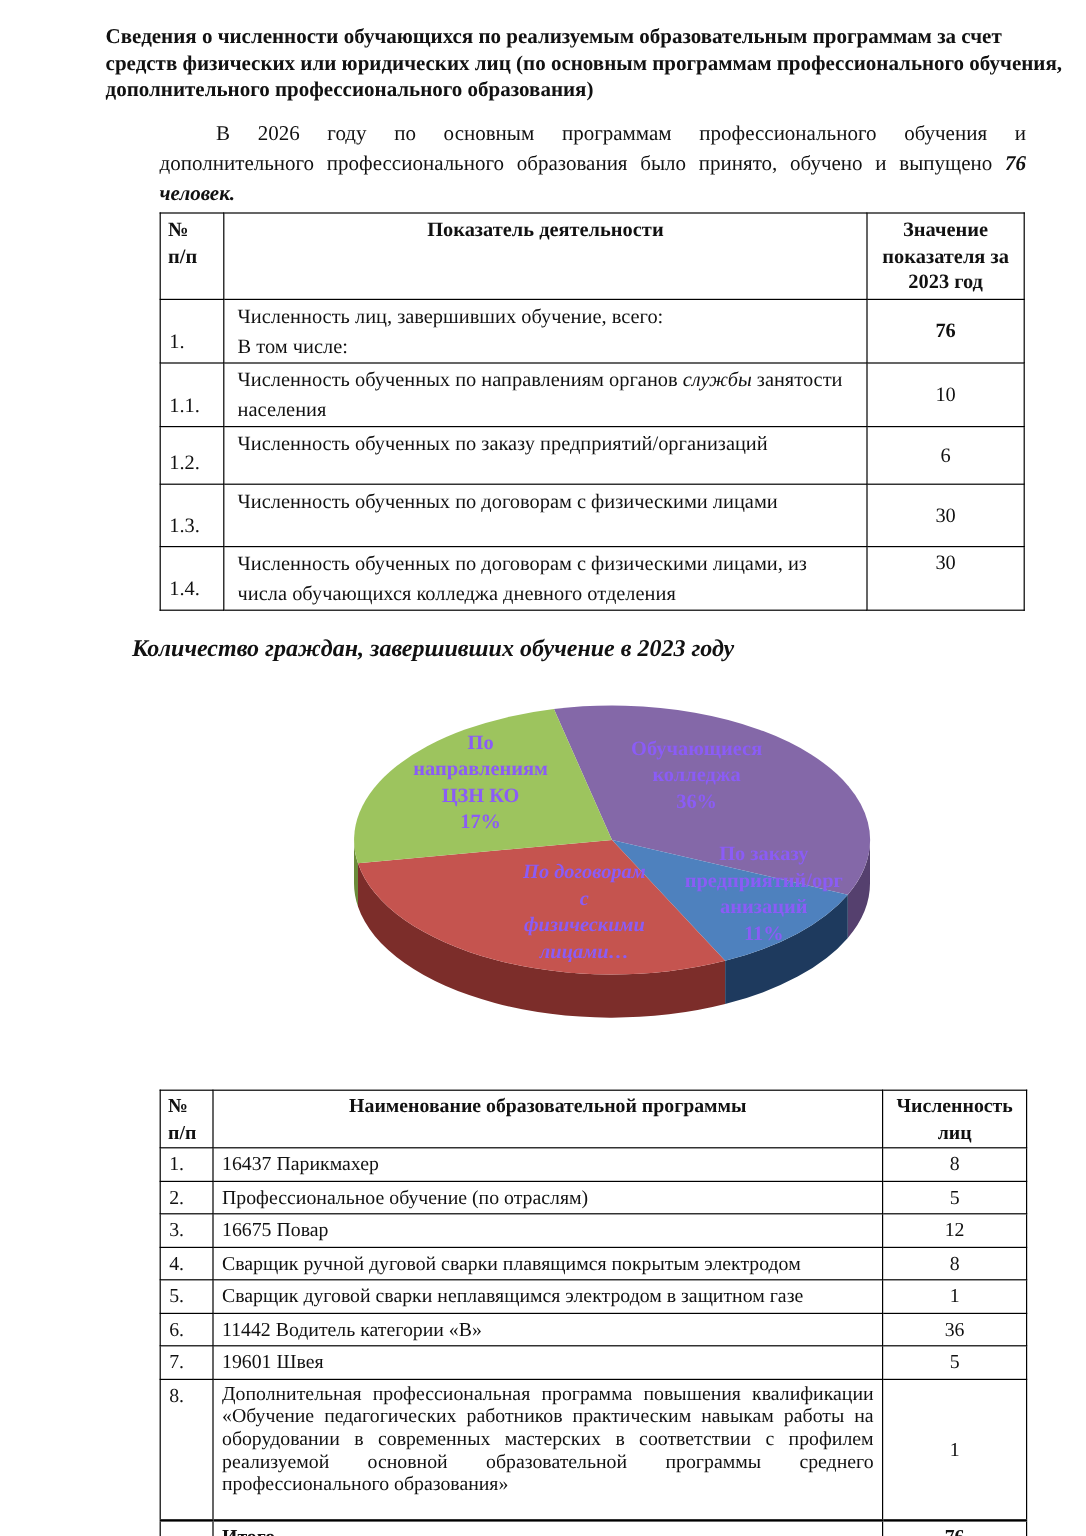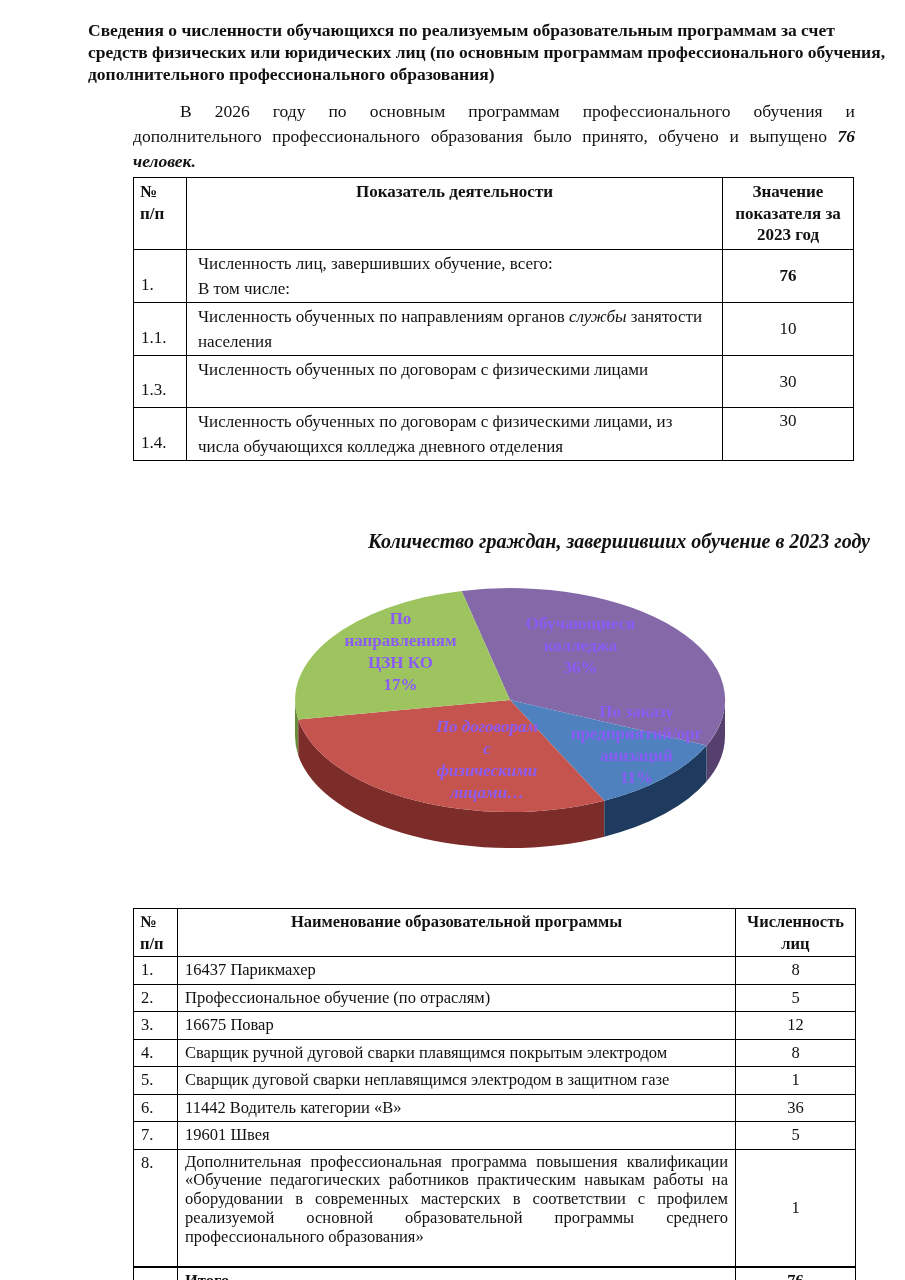--- a/index.html
+++ b/index.html
@@ -24,21 +24,21 @@
   .t1 th{vertical-align:top;padding:3px 4px;line-height:21.5px;text-align:center;}
   .t1 th.numh{text-align:left;padding-left:6px;white-space:pre-line;}
   .t1 td{line-height:25px;}
   .t1 .num{vertical-align:bottom;padding:2px 2px 5px 7px;}
   .t1 .desc{vertical-align:top;padding:1px 11px;white-space:pre-line;}
   .t1 .val{text-align:center;vertical-align:middle;padding:0 4px;}
   .t1 .vtop{vertical-align:top;}
   .h47{height:47px}.h50{height:50px}.h48{height:48px}.h52{height:52px}.h45{height:45px}.hdr1{height:67px}
 
   .chart-title{
-    position:absolute;top:530px;left:110px;width:760px;text-align:right;
+    position:absolute;top:530px;left:110px;width:760px;text-align:left;
     font-weight:bold;font-style:italic;font-size:20px;
   }
   .pie{position:absolute;left:285px;top:578px;width:450px;height:292px;}
   .pie svg{position:absolute;left:0;top:0;}
   .plabel{
     position:absolute;text-align:center;font-weight:bold;font-size:17px;
     line-height:22px;white-space:pre-line;color:#8b5cf6;
   }
   .pl-green{left:28px;top:30px;width:175px;}
   .pl-purple{left:203px;top:35px;width:185px;}
@@ -84,20 +84,25 @@
     <tr class="h47">
       <td class="num">1.</td>
       <td class="desc">Численность лиц, завершивших обучение, всего:
 В том числе:</td>
       <td class="val" style="font-weight:bold">76</td>
     </tr>
     <tr class="h50">
       <td class="num">1.1.</td>
       <td class="desc"><span>Численность обученных по направлениям органов </span><span style="font-style:italic">службы</span><span> занятости населения</span></td>
       <td class="val">10</td>
+    </tr>
+    <tr class="h48">
+      <td class="num">1.2.</td>
+      <td class="desc">Численность обученных по заказу предприятий/организаций</td>
+      <td class="val">6</td>
     </tr>
     <tr class="h52">
       <td class="num">1.3.</td>
       <td class="desc">Численность обученных по договорам с физическими лицами</td>
       <td class="val">30</td>
     </tr>
     <tr class="h45">
       <td class="num">1.4.</td>
       <td class="desc">Численность обученных по договорам с физическими лицами, из числа обучающихся колледжа дневного отделения</td>
       <td class="val vtop">30</td>

